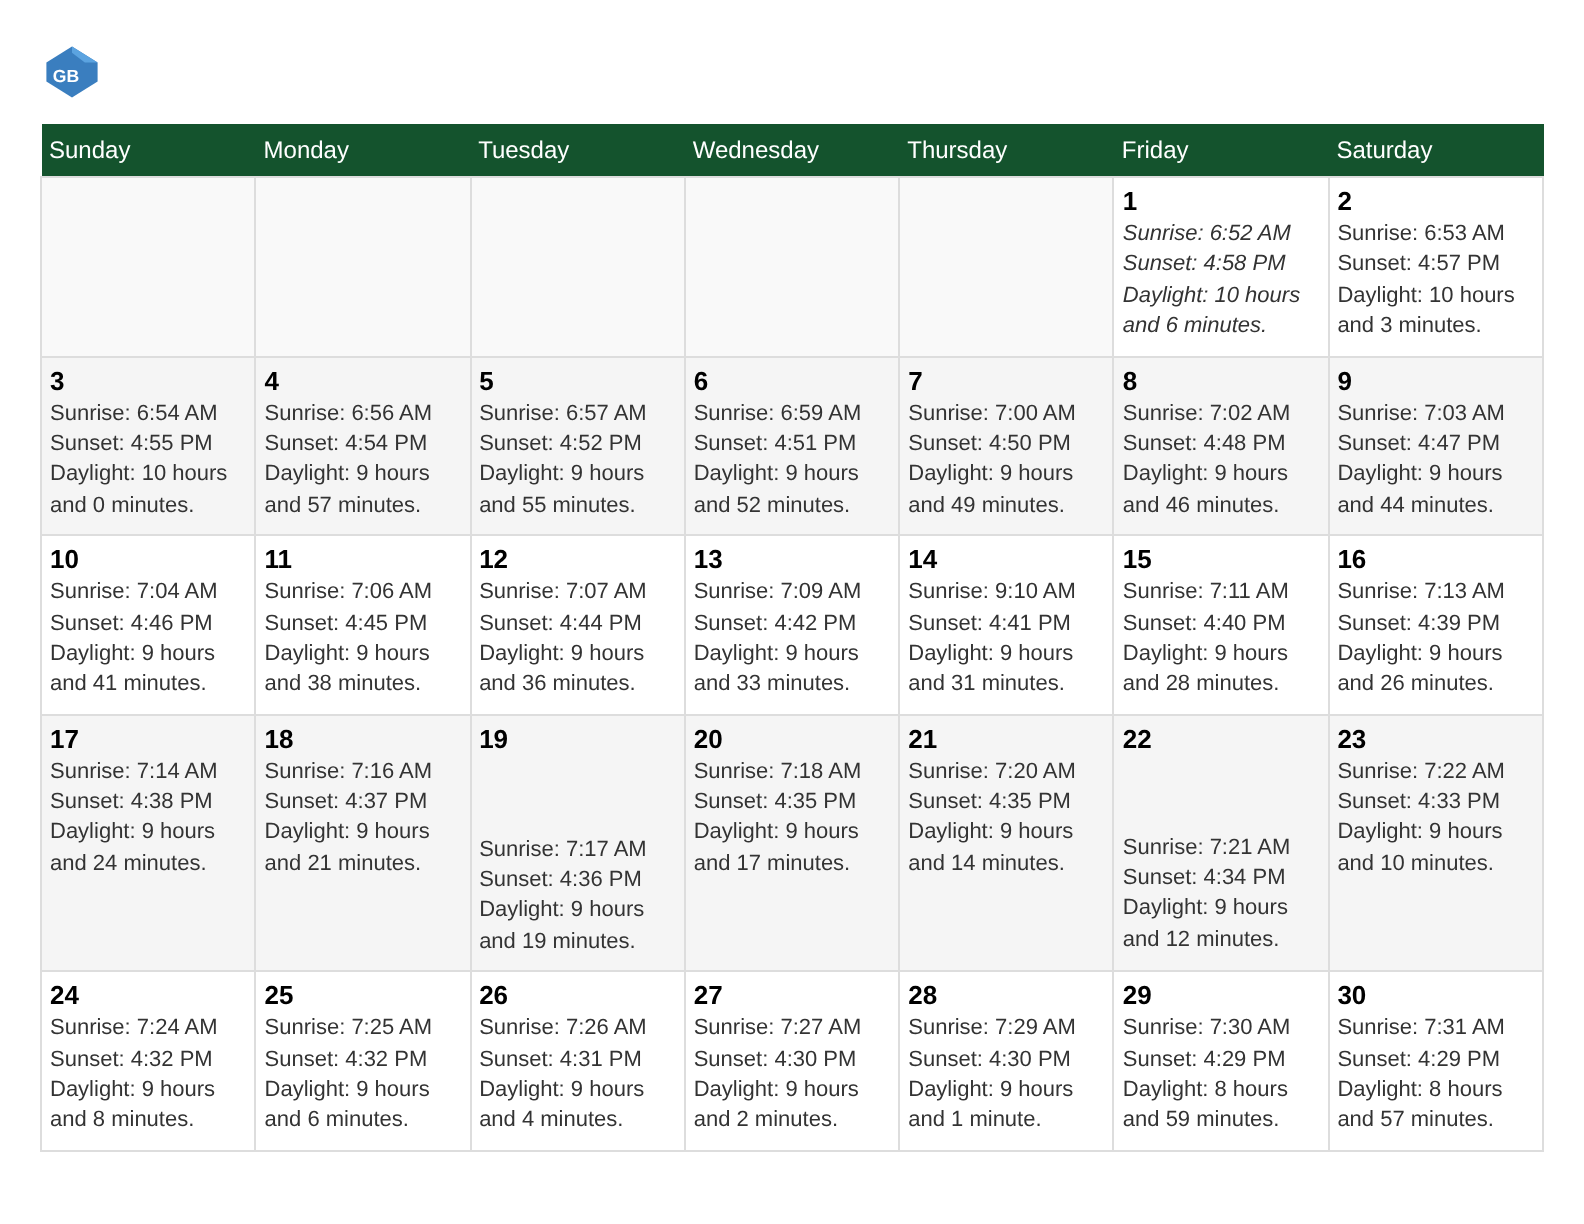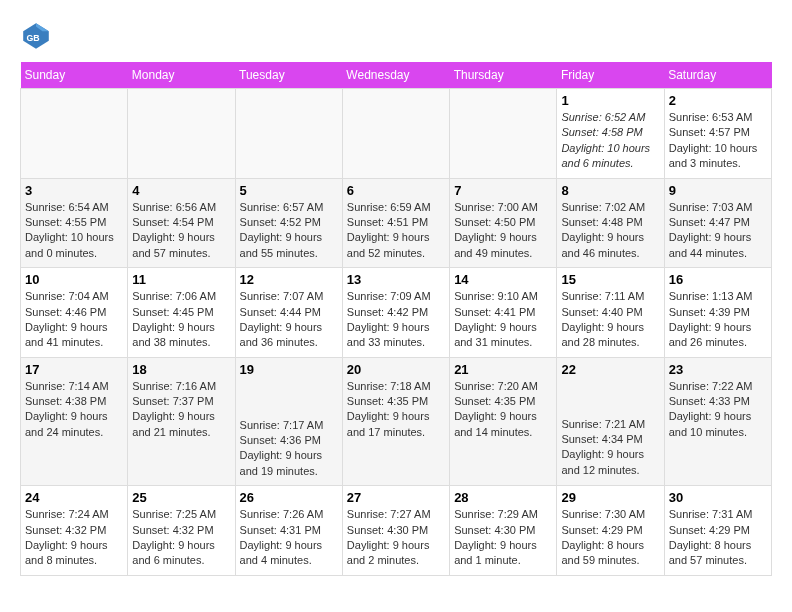--- a/index.html
+++ b/index.html
@@ -43,21 +43,21 @@
     .location {
       font-size: 14px;
       color: #555;
     }
     table {
       width: 100%;
       border-collapse: collapse;
       font-size: 11px;
     }
     th {
-      background-color: #d946ef;
+      background-color: #14532d;
       color: #fff;
       padding: 6px 4px;
       text-align: left;
       font-size: 12px;
       font-weight: normal;
     }
     td {
       border: 1px solid #ddd;
       vertical-align: top;
       padding: 4px 4px 6px 4px;
@@ -210,36 +210,36 @@
 Daylight: 9 hours and 31 minutes.</div>
         </td>
         <td>
           <span class="day-num">15</span>
           <div class="day-info" style="white-space: pre-line;">Sunrise: 7:11 AM
 Sunset: 4:40 PM
 Daylight: 9 hours and 28 minutes.</div>
         </td>
         <td>
           <span class="day-num">16</span>
-          <div class="day-info" style="white-space: pre-line;">Sunrise: 1:13 AM
+          <div class="day-info" style="white-space: pre-line;">Sunrise: 7:13 AM
 Sunset: 4:39 PM
 Daylight: 9 hours and 26 minutes.</div>
         </td>
       </tr>
       <tr>
         <td>
           <span class="day-num">17</span>
           <div class="day-info" style="white-space: pre-line;">Sunrise: 7:14 AM
 Sunset: 4:38 PM
 Daylight: 9 hours and 24 minutes.</div>
         </td>
         <td>
           <span class="day-num">18</span>
           <div class="day-info" style="white-space: pre-line;">Sunrise: 7:16 AM
-Sunset: 7:37 PM
+Sunset: 4:37 PM
 Daylight: 9 hours and 21 minutes.</div>
         </td>
         <td>
           <span class="day-num">19</span>
           <div class="day-info" style="white-space: pre-line; margin-top: 41px;">Sunrise: 7:17 AM
 Sunset: 4:36 PM
 Daylight: 9 hours and 19 minutes.</div>
         </td>
         <td>
           <span class="day-num">20</span>

